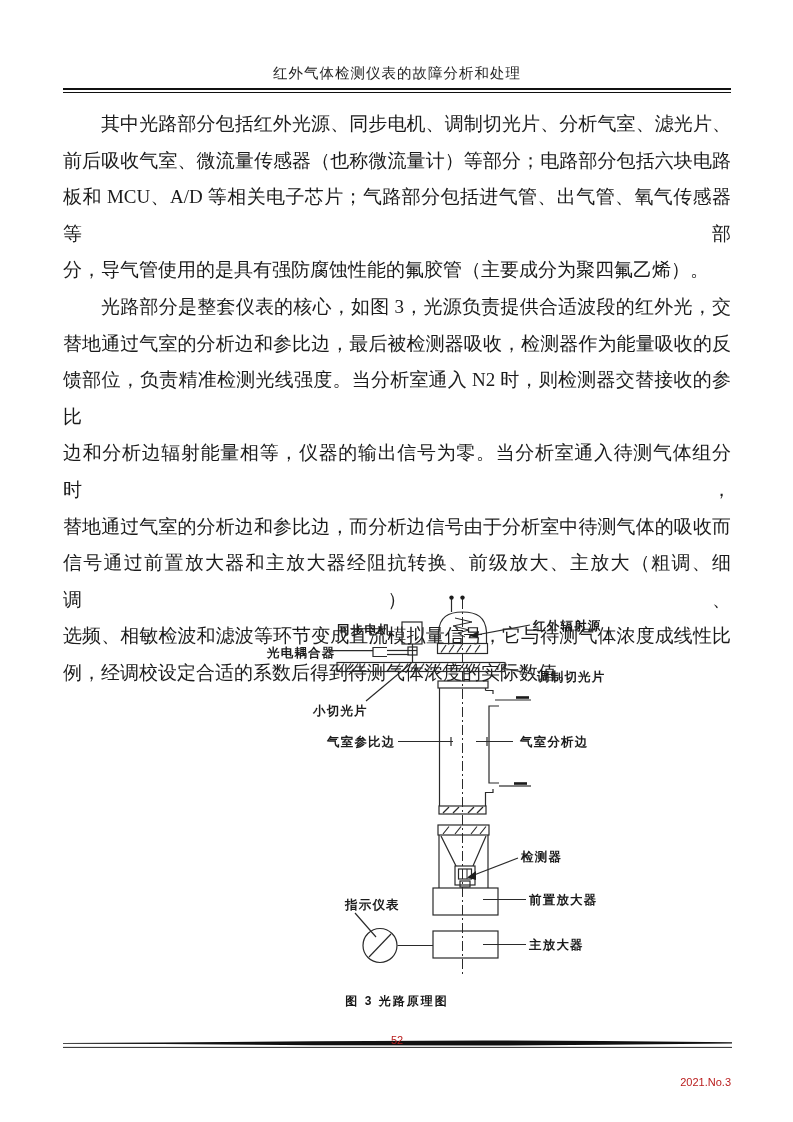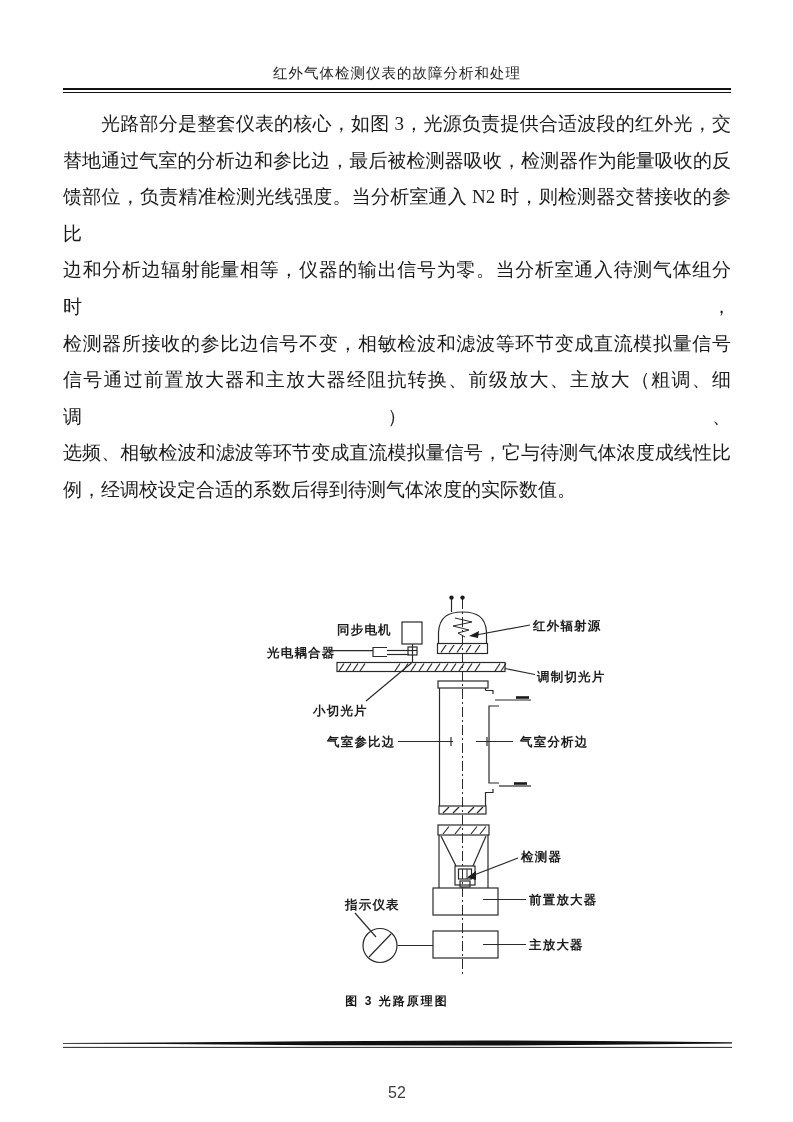--- a/index.html
+++ b/index.html
@@ -39,45 +39,51 @@
   .dthk{stroke:#1a1a1a;stroke-width:2.6;fill:none;}
   .dfill{fill:#1c1c1c;stroke:none;}
   .caption{
     position:absolute;top:993px;left:63px;width:668px;text-align:center;
     font-family:"Liberation Sans","DejaVu Sans",sans-serif;
     font-size:12px;font-weight:bold;letter-spacing:2px;color:#161616;
   }
   
   .footer-rule{position:absolute;top:1035px;left:63px;width:669px;height:9px;}
   .footer-row{
-    position:absolute;top:1084px;left:63px;width:668px;height:18px;
+    position:absolute;top:1034px;left:63px;width:668px;height:18px;
     font-family:"Liberation Sans","DejaVu Sans",sans-serif;
-    font-size:16px;color:#404040;
+    font-size:11px;color:#b91c1c;
   }
   .page-num{position:absolute;left:0;width:100%;text-align:center;top:0;}
   .issue{position:absolute;right:0;top:0;margin-top:42px;}
 </style>
 </head>
 <body>
 
 <div class="page">
 
   <div class="header-title">红外气体检测仪表的故障分析和处理</div>
   <div class="header-rule">
     <div class="r1"></div>
     <div class="r2"></div>
   </div>
 
   <div class="bodytext">
+    <div class="para1">
+      <div class="tline first">其中光路部分包括红外光源、同步电机、调制切光片、分析气室、滤光片、</div>
+      <div class="tline">前后吸收气室、微流量传感器（也称微流量计）等部分；电路部分包括六块电路</div>
+      <div class="tline">板和 MCU、A/D 等相关电子芯片；气路部分包括进气管、出气管、氧气传感器等部</div>
+      <div class="tline end">分，导气管使用的是具有强防腐蚀性能的氟胶管（主要成分为聚四氟乙烯）。</div>
+    </div>
     <div class="para2">
       <div class="tline first">光路部分是整套仪表的核心，如图 3，光源负责提供合适波段的红外光，交</div>
       <div class="tline">替地通过气室的分析边和参比边，最后被检测器吸收，检测器作为能量吸收的反</div>
       <div class="tline">馈部位，负责精准检测光线强度。当分析室通入 N2 时，则检测器交替接收的参比</div>
       <div class="tline">边和分析边辐射能量相等，仪器的输出信号为零。当分析室通入待测气体组分时，</div>
-      <div class="tline">检测器所接收的参比边信号不变，相敏检波和滤波等环节变成直流模拟量信号</div>
+      <div class="tline">替地通过气室的分析边和参比边，而分析边信号由于分析室中待测气体的吸收而</div>
       <div class="tline">信号通过前置放大器和主放大器经阻抗转换、前级放大、主放大（粗调、细调）、</div>
       <div class="tline">选频、相敏检波和滤波等环节变成直流模拟量信号，它与待测气体浓度成线性比</div>
       <div class="tline end">例，经调校设定合适的系数后得到待测气体浓度的实际数值。</div>
     </div>
   </div>
 
   <div class="diagram">
     <svg viewBox="0 0 355 400" xmlns="http://www.w3.org/2000/svg">
 
       <line class="dthin" x1="197.5" y1="6" x2="197.5" y2="384" stroke-dasharray="10 3 2 3"></line>

